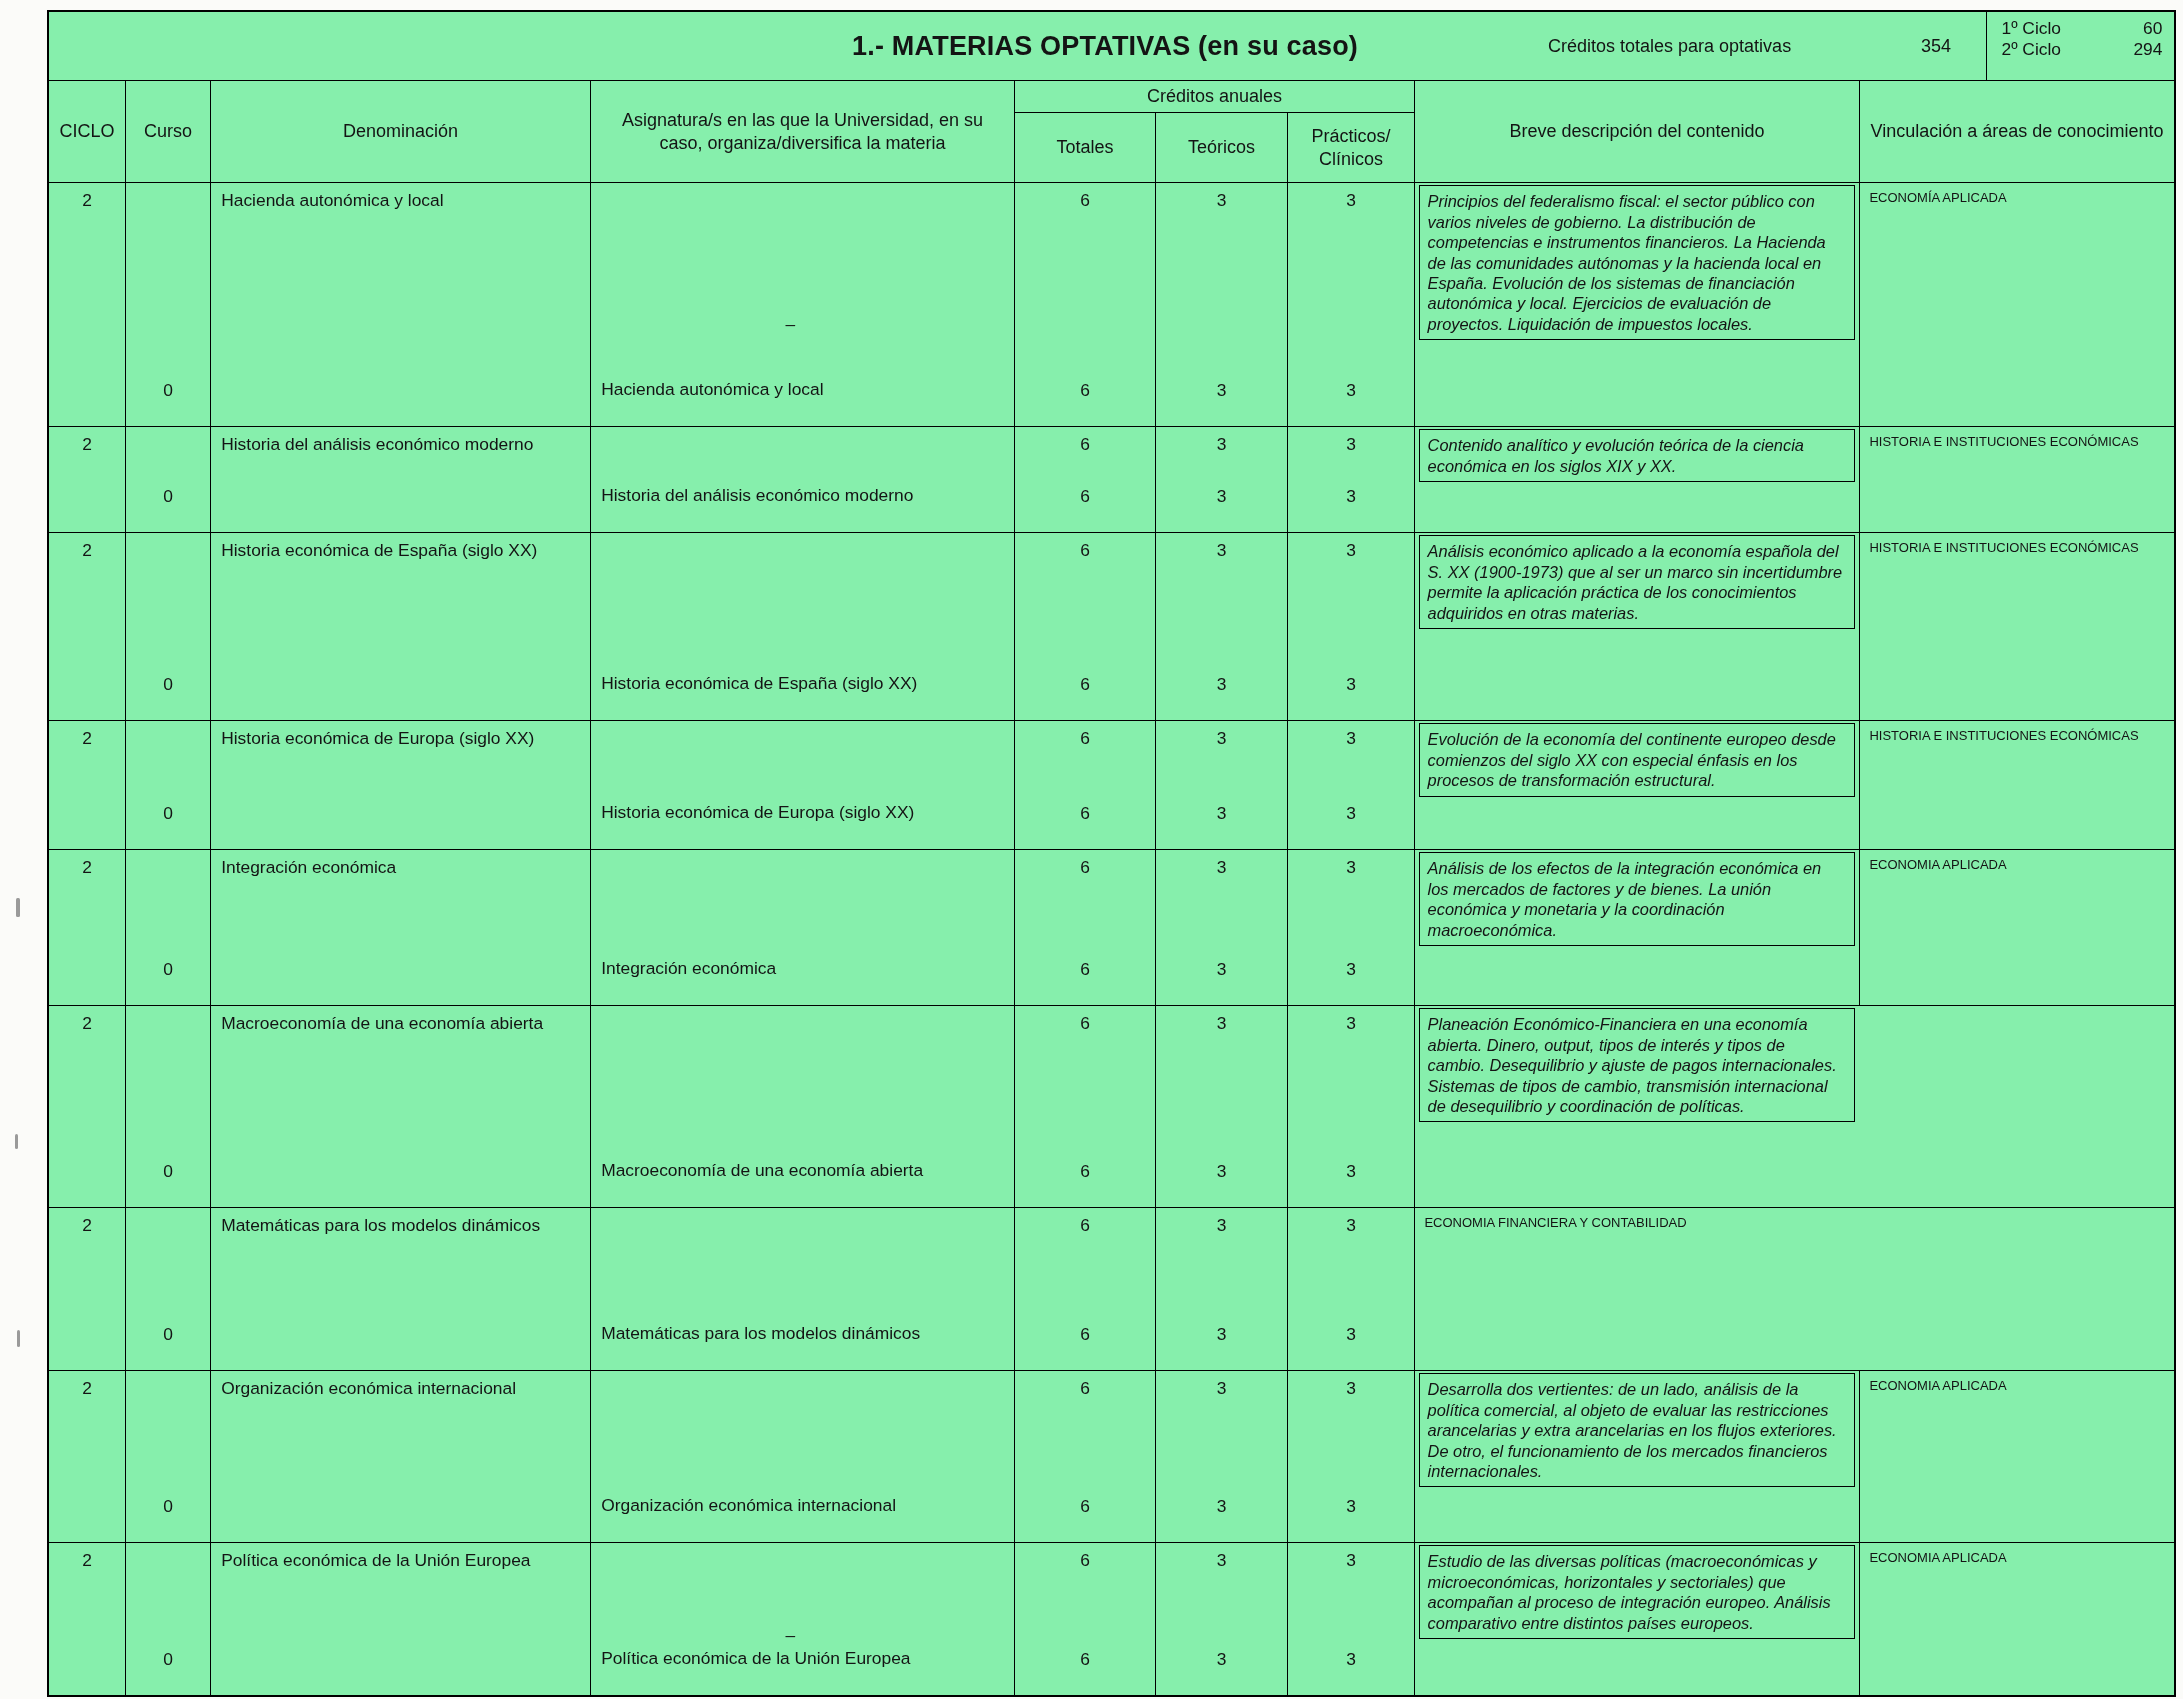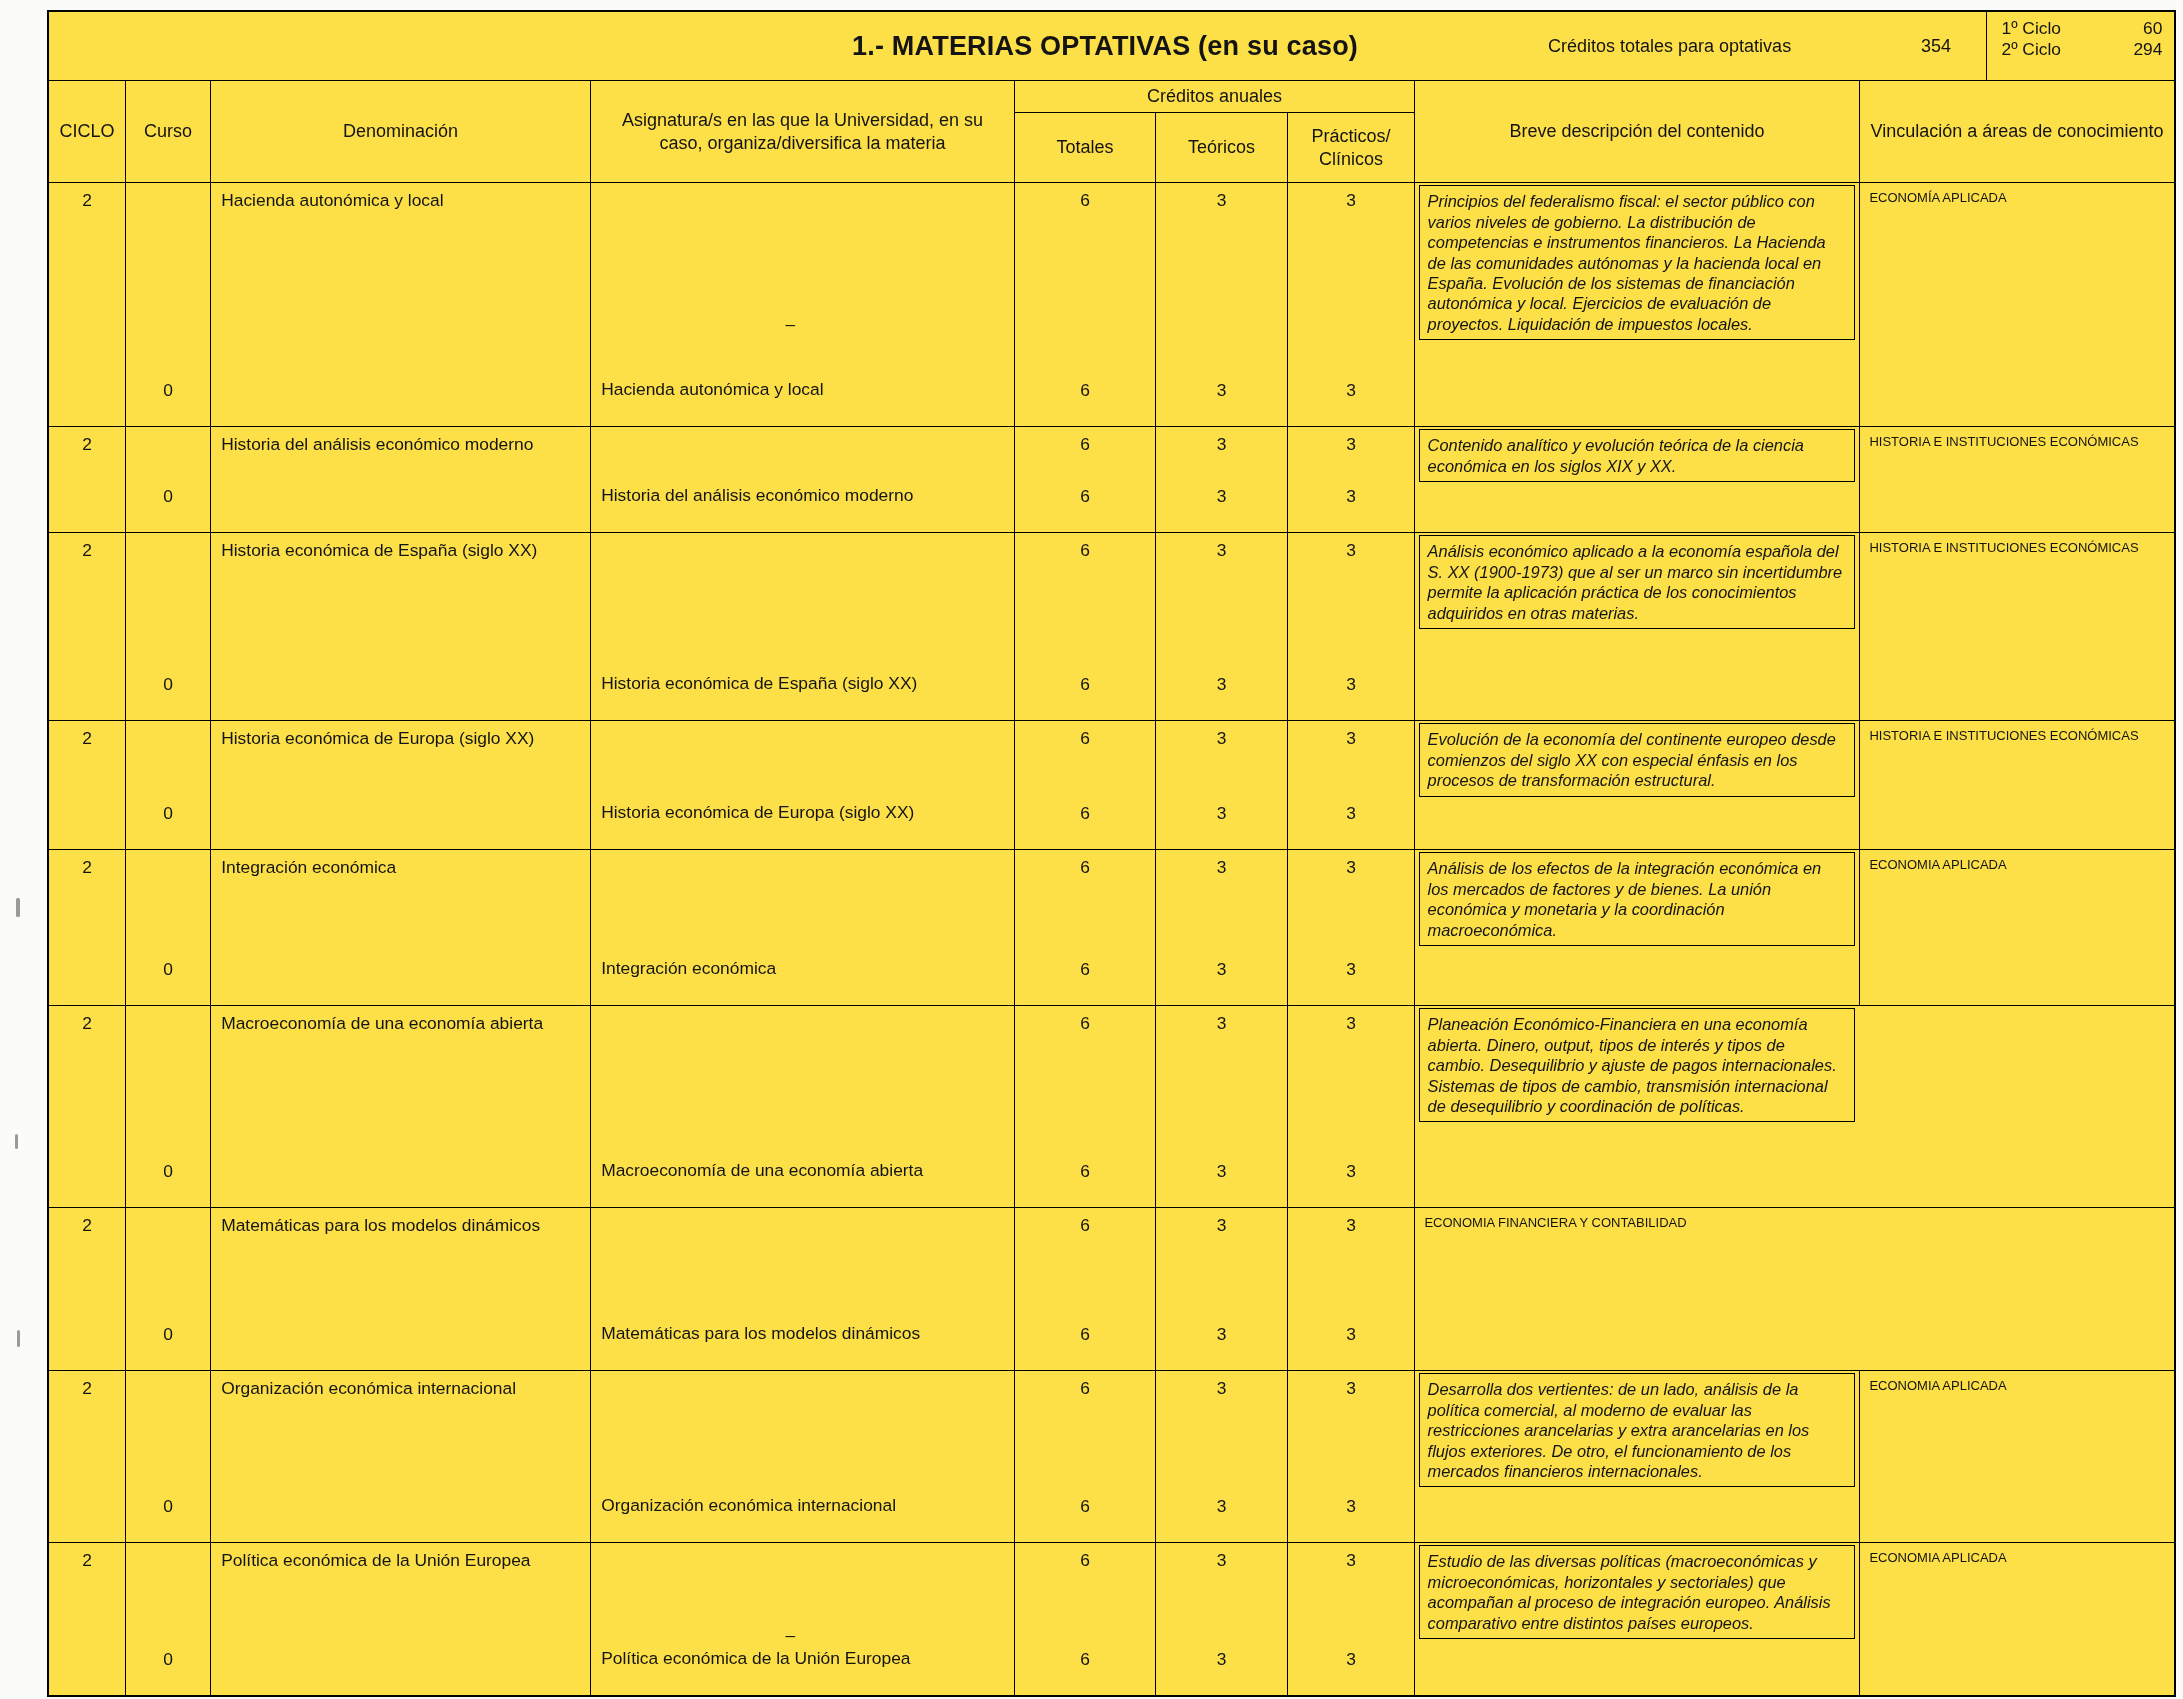--- a/index.html
+++ b/index.html
@@ -10,21 +10,21 @@
     color: #141414;
     position: relative;
     overflow: hidden;
   }
   .doc {
     position: absolute;
     left: 47px;
     top: 10.2px;
     width: 2129px;
     border: 2.2px solid #000;
-    background: #fde047;
+    background: #86efac;
   }
   
   .title-row { position: relative; height: 69px; border-bottom: 1.5px solid #000; }
   .title {
     position: absolute; left: 803px; top: 50%; transform: translateY(-50%);
     font-size: 27px; font-weight: bold; letter-spacing: 0.2px;
   }
   .credits-label { position: absolute; left: 1499px; top: 50%; transform: translateY(-50%); font-size: 18px; }
   .credits-value { position: absolute; left: 1852px; top: 50%; transform: translateY(-50%); font-size: 18px; margin-left: 20px; }
   .cycle-box {
@@ -372,21 +372,21 @@
     </div>
     <div class="cell c-cred">
       <span>3</span>
       <span>3</span>
     </div>
     <div class="cell c-cred">
       <span>3</span>
       <span>3</span>
     </div>
     <div class="cell c-desc">
-      <div class="desc-box">Desarrolla dos vertientes: de un lado, análisis de la política comercial, al moderno de evaluar las restricciones arancelarias y extra arancelarias en los flujos exteriores. De otro, el funcionamiento de los mercados financieros internacionales.</div>
+      <div class="desc-box">Desarrolla dos vertientes: de un lado, análisis de la política comercial, al objeto de evaluar las restricciones arancelarias y extra arancelarias en los flujos exteriores. De otro, el funcionamiento de los mercados financieros internacionales.</div>
     </div>
     <div class="cell c-vinc">
       <span>ECONOMIA APLICADA</span>
     </div>
   </div>
 
   <div class="row grid" style="height: 153px;">
     <div class="cell c-ciclo">
       <span>2</span>
     </div>

